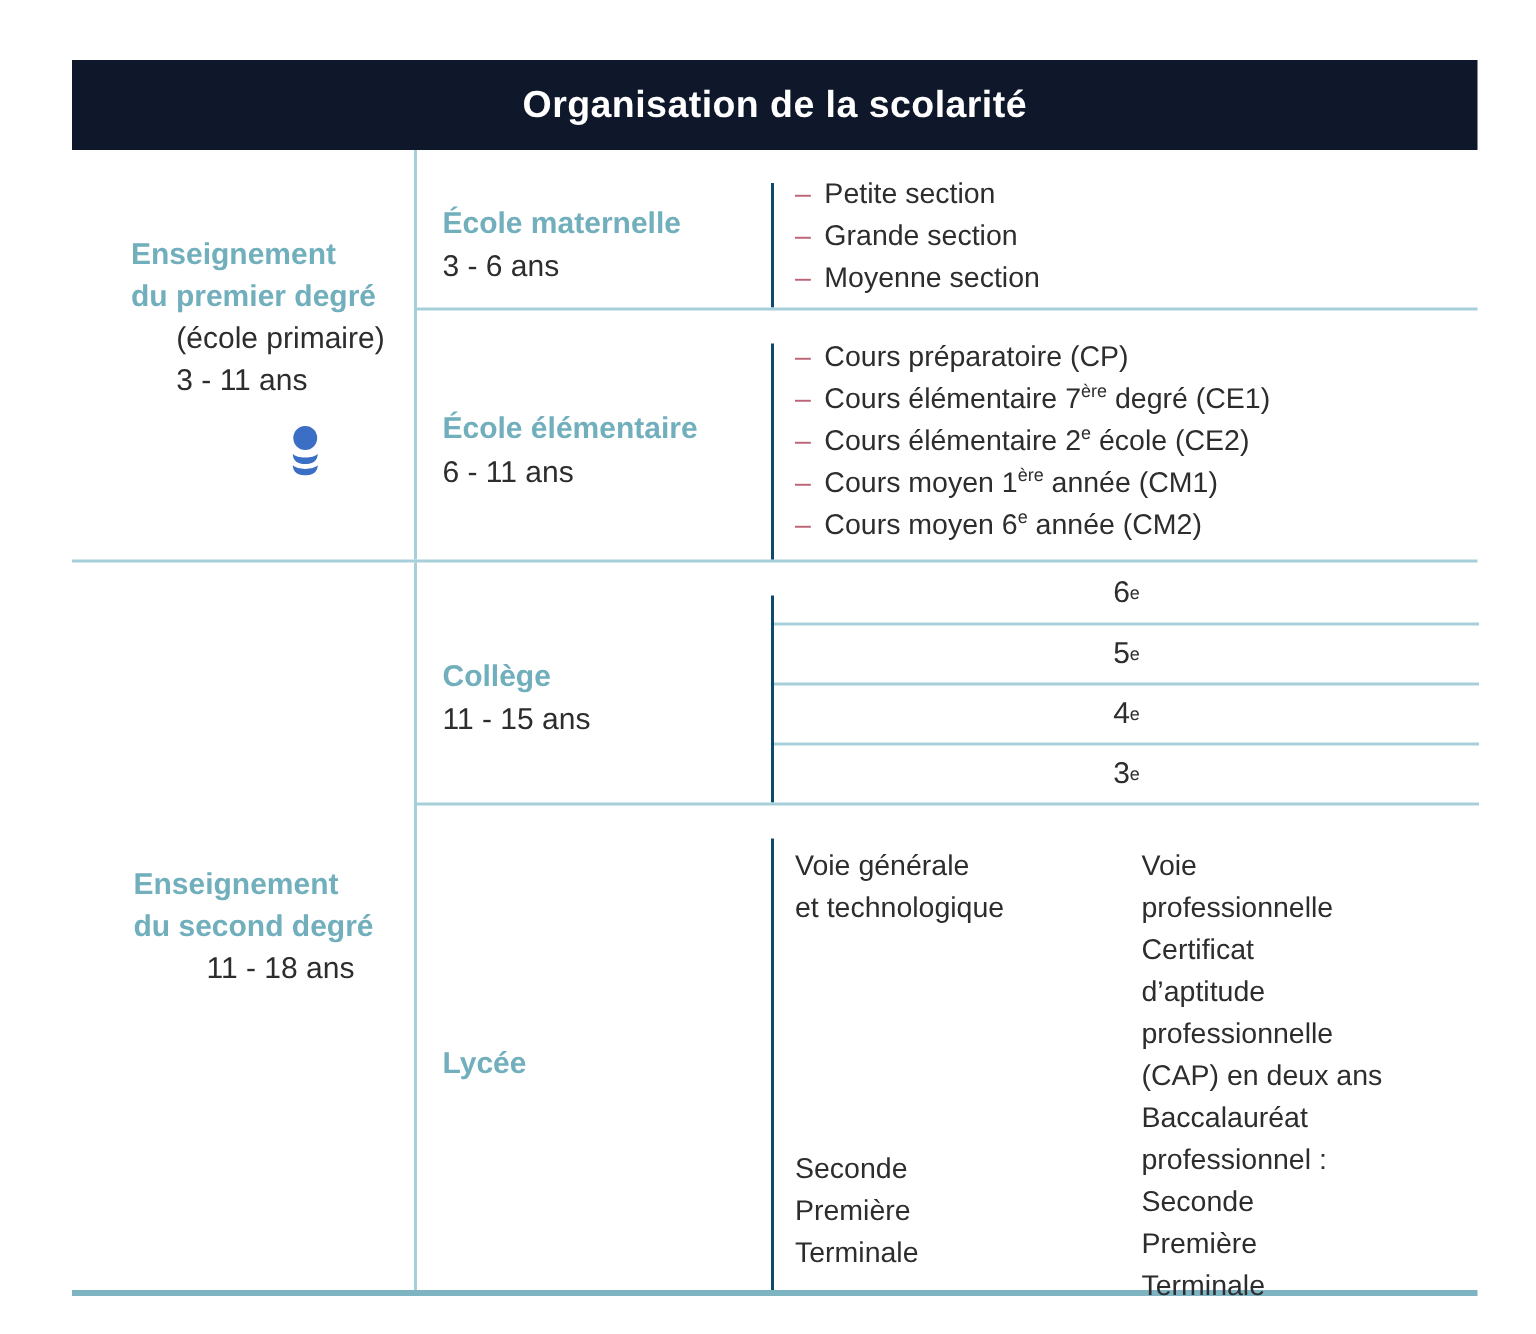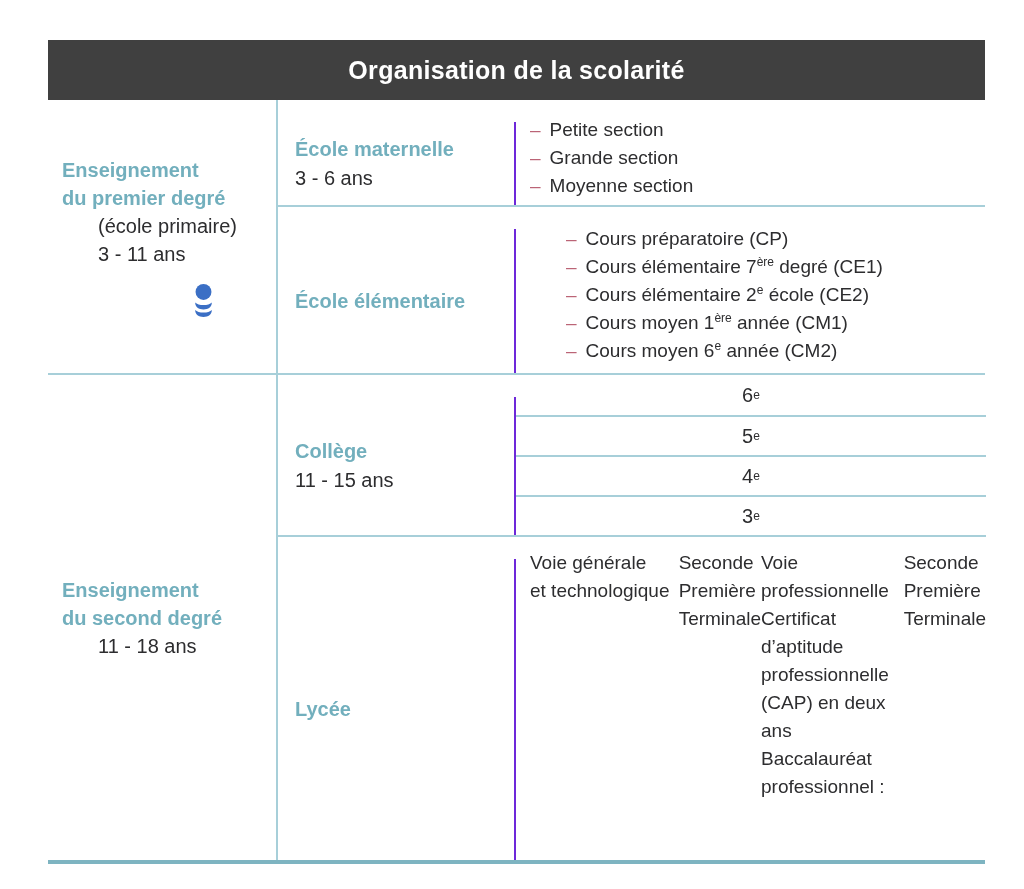--- a/index.html
+++ b/index.html
@@ -10,76 +10,77 @@
     position: relative;
     overflow: hidden;
   }
   .table-wrap {
     position: absolute;
     left: 48px; top: 40px;
     width: 937px;
   }
   .thead {
     height: 60px;
-    background: #404040;
+    background: #0f172a;
     color: #ffffff;
     display: flex;
     align-items: center;
     justify-content: center;
     font-size: 25px;
     font-weight: bold;
     letter-spacing: 0.3px;
   }
   .tbody { border-bottom: 4px solid #7eb4c1; }
   .section { display: flex; }
   .sec2 { border-top: 2px solid #a7cfd9; }
   .col1 {
     width: 230px; flex: none;
     border-right: 2px solid #a7cfd9;
     display: flex; flex-direction: column; justify-content: center;
     padding-left: 14px;
+    align-items: center;
   }
   .colrest { flex: 1; display: flex; flex-direction: column; }
   .row { display: flex; }
   .row-maternelle { height: 105px; }
   .row-elementaire { height: 168px; border-top: 2px solid #a7cfd9; }
   .row-college { height: 160px; }
   .row-lycee { height: 325px; border-top: 2px solid #a7cfd9; }
   .col2 {
     width: 238px; flex: none;
-    border-right: 2px solid #6d28d9;
+    border-right: 2px solid #0c4a6e;
     display: flex; flex-direction: column; justify-content: center;
     padding-left: 17px;
     margin-top: 22px;
   }
   .col3 { flex: 1; }
   .teal { color: #72afbd; }
   .sec-title {
     font-size: 20px; font-weight: bold; line-height: 28px;
     white-space: pre-line;
   }
   .sec-sub { font-size: 20px; line-height: 28px; white-space: pre-line; margin-left: 36px; }
   .level-name { font-size: 20px; font-weight: bold; }
   .level-ages { font-size: 20px; margin-top: 6px; }
   .stack-icon { margin-top: 16px; align-self: flex-start; margin-left: 132px; }
   .list { list-style: none; padding: 16px 0 0 14px; }
-  .list-elem { padding-top: 18px; margin-left: 36px; }
+  .list-elem { padding-top: 18px; }
   .list li { font-size: 19px; line-height: 28px; white-space: nowrap; }
   .dash { color: #bb6476; margin-right: 9px; }
   sup { font-size: 12px; line-height: 0; }
   sup.small { font-size: 11px; }
   .grades { display: flex; flex-direction: column; height: 100%; }
   .grade {
     flex: none; height: 40px;
     display: flex; align-items: center; justify-content: center;
     font-size: 20px;
   }
   .grade + .grade { border-top: 2px solid #a7cfd9; }
   .lycee-cols { display: flex; height: 100%; padding: 12px 0 10px 14px; }
-  .track { display: flex; justify-content: space-between; }
+  .track { display: flex; flex-direction: column; justify-content: space-between; margin-top: 15px; }
   .track-general { width: 231px; }
   .track-pro { width: 225px; }
   .mline { white-space: pre-line; font-size: 19px; line-height: 28px; }
 </style>
 </head>
 <body>
 
 <div class="table-wrap">
 
   <div class="thead">
@@ -112,20 +113,21 @@
               <li><span class="dash">–</span><span>Petite section</span></li>
               <li><span class="dash">–</span><span>Grande section</span></li>
               <li><span class="dash">–</span><span>Moyenne section</span></li>
             </ul>
           </div>
         </div>
 
         <div class="row row-elementaire">
           <div class="col2">
             <div class="level-name teal">École élémentaire</div>
+            <div class="level-ages">6 - 11 ans</div>
           </div>
           <div class="col3">
             <ul class="list list-elem">
               <li><span class="dash">–</span><span>Cours préparatoire (CP)</span><sup></sup><span></span></li>
               <li><span class="dash">–</span><span>Cours élémentaire 7</span><sup>ère</sup><span> degré (CE1)</span></li>
               <li><span class="dash">–</span><span>Cours élémentaire 2</span><sup>e</sup><span> école (CE2)</span></li>
               <li><span class="dash">–</span><span>Cours moyen 1</span><sup>ère</sup><span> année (CM1)</span></li>
               <li><span class="dash">–</span><span>Cours moyen 6</span><sup>e</sup><span> année (CM2)</span></li>
             </ul>
           </div>

